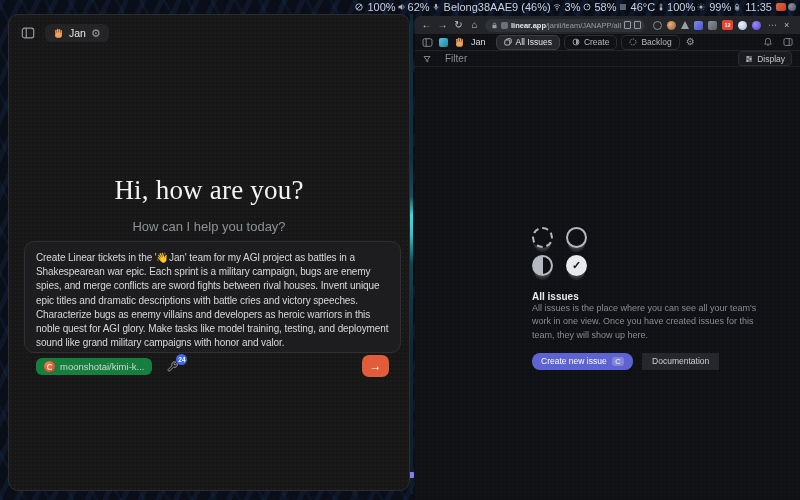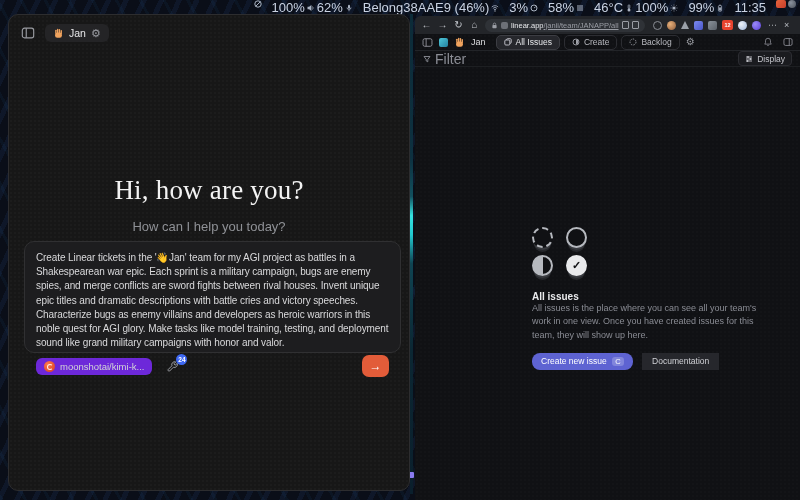--- a/index.html
+++ b/index.html
@@ -9,22 +9,22 @@
   
   .desktop { position:absolute; inset:0;
     background-color:#0a0e18;
     background-image:
       repeating-linear-gradient(115deg, rgba(43,78,141,.14) 0 5px, rgba(0,0,0,0) 5px 16px),
       repeating-linear-gradient(62deg, rgba(26,84,132,.10) 0 3px, rgba(0,0,0,0) 3px 21px);
   }
 
   
   .statusbar { position:absolute; top:0; left:415px; right:0; height:14px;
-    display:flex; align-items:flex-start; justify-content:flex-end; gap:10px;
-    font-size:13px; color:#c9d2e2; padding-right:4px; }
+    display:flex; align-items:center; justify-content:flex-end; gap:4px;
+    font-size:11px; color:#c9d2e2; padding-right:4px; }
   .sgroup { display:flex; align-items:center; gap:2px; white-space:nowrap; }
   .sicon { display:inline-flex; width:8px; height:8px; }
   .sicon svg { width:8px; height:8px; }
   .tray-ic { width:10px; height:8px; border-radius:2px; display:inline-block; }
   .tray-mail { background:linear-gradient(135deg,#e8643c,#c53d2a); }
   .tray-app  { background:radial-gradient(circle at 35% 35%, #8a929e, #4a505a); border-radius:50%; width:8px; height:8px; }
 
   
   .neon { position:absolute; left:410px; top:14px; width:3px; bottom:6px;
     background:linear-gradient(180deg,#0c2b38 0%,#0d3140 30%,#12505e 38%,#35e2df 42%,#22c9cf 46%,#0f4452 52%,#0b2733 70%,#0a1f2c 100%); }
@@ -48,21 +48,21 @@
 
   .greeting { position:absolute; top:160px; left:0; right:0; text-align:center; }
   .greeting-title { font-family:"Liberation Serif", serif; font-weight:400;
     font-size:27px; color:#f3f3f3; letter-spacing:.2px; }
   .greeting-sub { margin-top:13px; font-size:13px; color:#8f9196; }
 
   .composer { position:absolute; left:15px; right:8px; top:226px; height:112px;
     background:#1d1d1f; border:1px solid #303032; border-radius:10px; padding:9px 11px 7px; }
   .prompt-text { font-size:10px; line-height:14.2px; color:#d9d9db; letter-spacing:-.1px; }
   .composer-controls { display:flex; align-items:center; gap:14px; margin-top:5px; }
-  .model-pill { display:flex; align-items:center; gap:5px; background:#6d28d9;
+  .model-pill { display:flex; align-items:center; gap:5px; background:#15803d;
     border-radius:6px; padding:3px 8px; }
   .model-icon { width:11px; height:11px; border-radius:50%;
     background:radial-gradient(circle at 35% 30%, #ff7a4a, #d43a22); position:relative; }
   .model-icon::after { content:""; position:absolute; left:3px; top:3px; width:4px; height:4px;
     border:1px solid rgba(255,255,255,.9); border-radius:50%; border-right-color:transparent; }
   .model-name { font-size:9.5px; color:#d3d4d7; }
   .tools-btn { position:relative; display:inline-flex; }
   .tools-btn svg { width:13px; height:13px; }
   .tools-badge { position:absolute; top:-6px; right:-8px; min-width:11px; height:11px;
     background:#3e68f2; border-radius:50%; color:#fff; font-size:6.5px; font-weight:700;
@@ -75,22 +75,22 @@
     background:#202225; border-radius:6px 0 0 0; overflow:hidden; }
 
   .btoolbar { height:18px; background:#232529; display:flex; align-items:center;
     gap:5px; padding:0 6px; }
   .nav-glyph { color:#c2c5cb; font-size:10px; line-height:1; width:11px; text-align:center; }
   .addressbar { flex:0 1 160px; height:13px; background:#2f3237; border-radius:7px;
     display:flex; align-items:center; gap:3px; padding:0 6px; overflow:hidden; }
   .addressbar svg { width:7px; height:7px; flex:none; }
   .site-ic { width:7px; height:7px; background:#6d7077; border-radius:2px; flex:none; }
   .url { font-size:7.5px; white-space:nowrap; }
-  .url-host { color:#e8e9ec; font-weight:400; }
-  .url-path { color:#9a9da4;text-decoration:underline; }
+  .url-host { color:#e8e9ec; font-weight:700; }
+  .url-path { color:#9a9da4; }
   .addr-right-ic { width:7px; height:8px; border:1px solid #9a9da4; border-radius:1px; flex:none; }
   .ext-row { display:flex; align-items:center; gap:5px; margin-left:3px; }
   .ext { width:9px; height:9px; border-radius:50%; }
   .ext-sq { border-radius:2px; }
   .ext-badge { width:11px; height:10px; border-radius:2px; background:#e8432e; color:#fff;
     font-size:5.5px; font-weight:700; display:flex; align-items:center; justify-content:center; }
   .btoolbar .end-glyph { color:#b9bcc2; font-size:9px; margin-left:2px; }
 
   .linear { position:absolute; top:18px; left:0; right:0; bottom:0; background:#101114;
     background-image:radial-gradient(rgba(255,255,255,.012) 1px, transparent 1px);
@@ -104,21 +104,21 @@
   .tabs { display:flex; align-items:center; gap:4px; margin-left:4px; }
   .tab { display:flex; align-items:center; gap:4px; font-size:8.5px; color:#b9bac0;
     border:1px solid #2c2d32; border-radius:5px; padding:1.5px 7px; background:transparent; }
   .tab.active { background:#26272c; border-color:#3c3d43; color:#e6e7ea; }
   .tab svg { width:8px; height:8px; }
   .lheader .right { margin-left:auto; display:flex; align-items:center; gap:10px; }
   .lheader .right svg { width:10px; height:10px; }
 
   .filterbar { height:16px; display:flex; align-items:center; padding:0 8px;
     border-bottom:1px solid #1d1f22; }
-  .filter-lbl { display:flex; align-items:center; gap:4px; font-size:14px; color:#8b8d95; }
+  .filter-lbl { display:flex; align-items:center; gap:14px; font-size:10px; color:#8b8d95; }
   .filter-lbl svg { width:8px; height:8px; }
   .display-btn { margin-left:auto; display:flex; align-items:center; gap:4px; font-size:8.5px;
     color:#c3c4ca; border:1px solid #2c2d32; border-radius:4px; padding:1.5px 6px; background:#1a1b1f; }
   .display-btn svg { width:8px; height:8px; }
 
   .empty { padding:160px 0 0 117px; }
   .status-grid { display:grid; grid-template-columns:repeat(2, 26px); gap:7px 8px; width:70px; }
   .coin { width:21px; height:21px; border-radius:50%; border:2px solid #b6b9bf; background:#101114;
     box-shadow:0 3px 0 -1px #3a3c41, 0 6px 0 -2px #26282c; position:relative; }
   .coin.dashed { border-style:dashed; }

